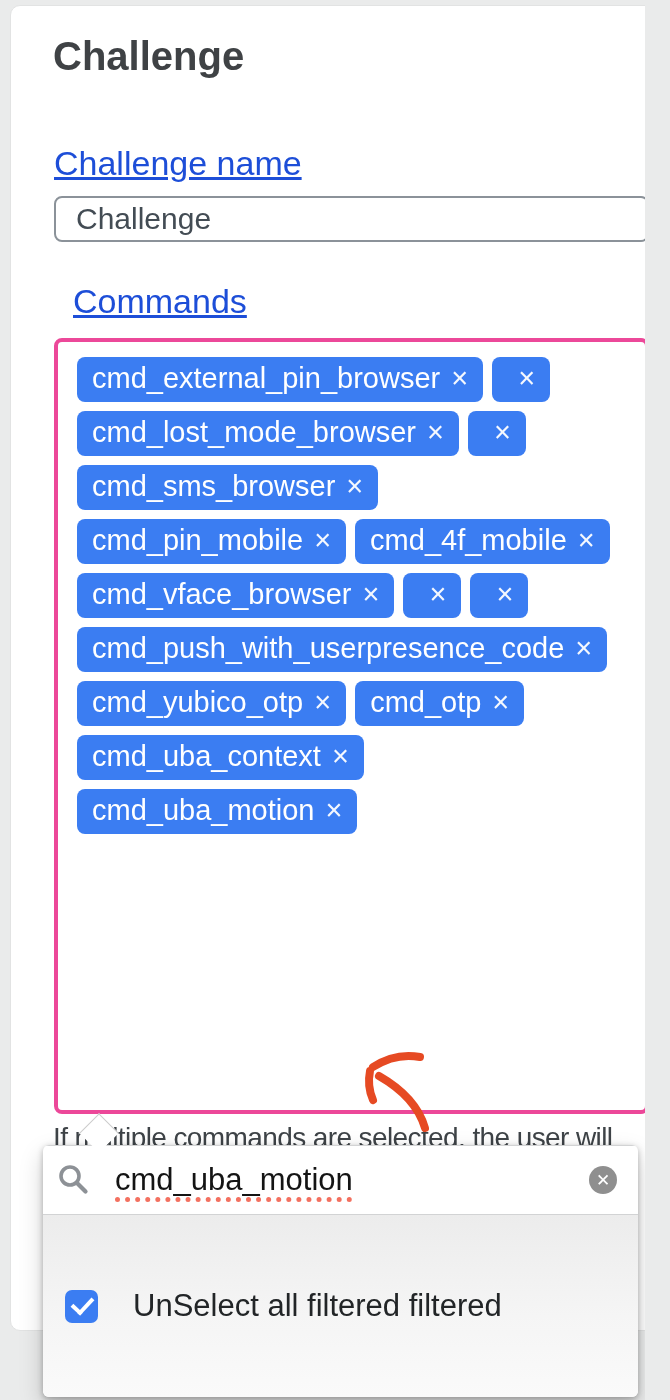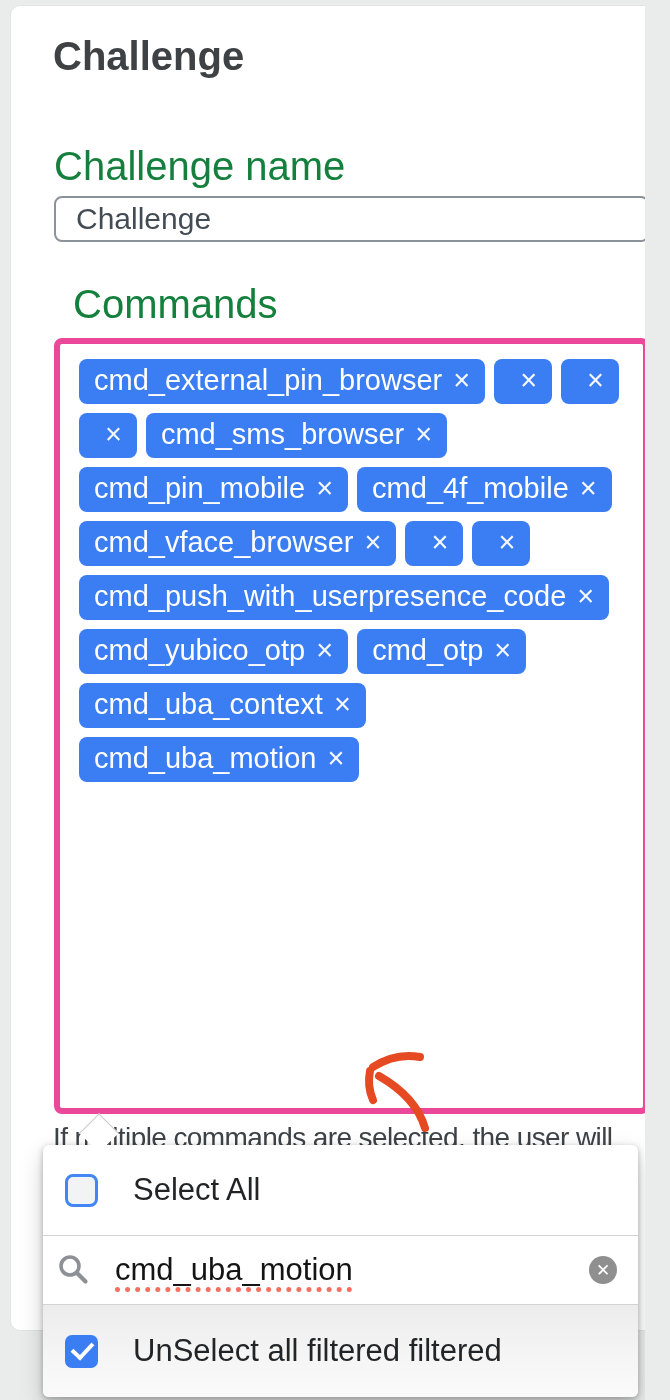--- a/index.html
+++ b/index.html
@@ -2,29 +2,29 @@
 <html><head>
 <meta charset="utf-8">
 <style>
   html,body{margin:0;padding:0;background:#eaebeb;}
   .stage{position:relative;width:645px;height:1400px;overflow:hidden;
          font-family:"Liberation Sans","DejaVu Sans",sans-serif;}
   
   .card{position:absolute;left:10px;top:5px;width:668px;height:1326px;
         background:#ffffff;border:1px solid #e2e3e3;border-radius:10px;box-sizing:border-box;}
   .page-title{position:absolute;left:42px;top:28px;font-size:40px;font-weight:700;color:#3f4245;}
-  .field-label{position:absolute;left:43px;font-size:40px;color:#15803d;}
+  .field-label{position:absolute;left:43px;font-size:34px;color:#1d4ed8;text-decoration:underline;}
   .lbl-name{top:138px;}
   .lbl-commands{top:276px;margin-left:19px;}
   .text-input{position:absolute;left:43px;top:190px;width:595px;height:46px;box-sizing:border-box;
         border:2px solid #8b9299;border-radius:8px;background:#fff;padding:0 0 0 20px;
         font-size:30px;color:#434c54;font-family:inherit;outline:none;}
   
   .commands-box{position:absolute;left:43px;top:332px;width:595px;height:776px;box-sizing:border-box;
-        border:6px solid #ec4899;border-radius:8px;background:#fff;
+        border:4px solid #ec4899;border-radius:8px;background:#fff;
         padding:15px 19px;display:flex;flex-wrap:wrap;gap:9px;align-content:flex-start;}
   .chip{display:inline-flex;align-items:center;background:#3b7df2;color:#fff;
         border-radius:8px;padding:4px 15px 6px;font-size:29px;line-height:35px;cursor:pointer;}
   .chip-x{margin-left:11px;font-size:29px;opacity:.95;}
   .help-text{position:absolute;left:42px;top:1116px;width:596px;height:34px;overflow:hidden;
         white-space:nowrap;font-size:28px;letter-spacing:-0.6px;color:#3e4347;z-index:1;}
   
   .arrow-svg{position:absolute;left:352px;top:1040px;z-index:2;}
   
   .notch{position:absolute;left:85px;top:1119px;width:27px;height:27px;background:#fff;
@@ -65,20 +65,21 @@
 
     <div class="commands-box" id="tags-container">
         <span class="chip">
           <span>cmd_external_pin_browser</span>
           <span class="chip-x">×</span>
         </span>
         <span class="chip">
           <span class="chip-x">×</span>
         </span>
         <span class="chip">
+          <span>cmd_lost_mode_browser</span>
           <span class="chip-x">×</span>
         </span>
         <span class="chip">
           <span class="chip-x">×</span>
         </span>
         <span class="chip">
           <span>cmd_sms_browser</span>
           <span class="chip-x">×</span>
         </span>
         <span class="chip">
@@ -128,24 +129,20 @@
     <g fill="none" stroke="#e64a23" stroke-width="8" stroke-linecap="round">
       <path d="M 73,88 C 66,64 48,48 27,36"></path>
       <path d="M 21,27 C 35,18 52,14 68,17"></path>
       <path d="M 18,31 C 16,41 17,51 21,60"></path>
     </g>
   </svg>
 
   <div class="notch"></div>
   <div class="panel">
 
-    <div class="panel-row row-select-all">
-      <div class="cbx cbx-unchecked"></div>
-      <div class="panel-label">Select All</div>
-    </div>
 
     <div class="divider"></div>
 
     <div class="panel-row row-search">
       <svg class="search-icon" width="34" height="34" viewBox="0 0 34 34">
         <circle cx="13" cy="13" r="9" fill="none" stroke="#8d9196" stroke-width="3.6"></circle>
         <line x1="20" y1="20" x2="28.5" y2="28.5" stroke="#8d9196" stroke-width="4.2" stroke-linecap="round"></line>
       </svg>
       <span class="search-text">cmd_uba_motion</span>
       <div class="clear-btn">✕</div>

